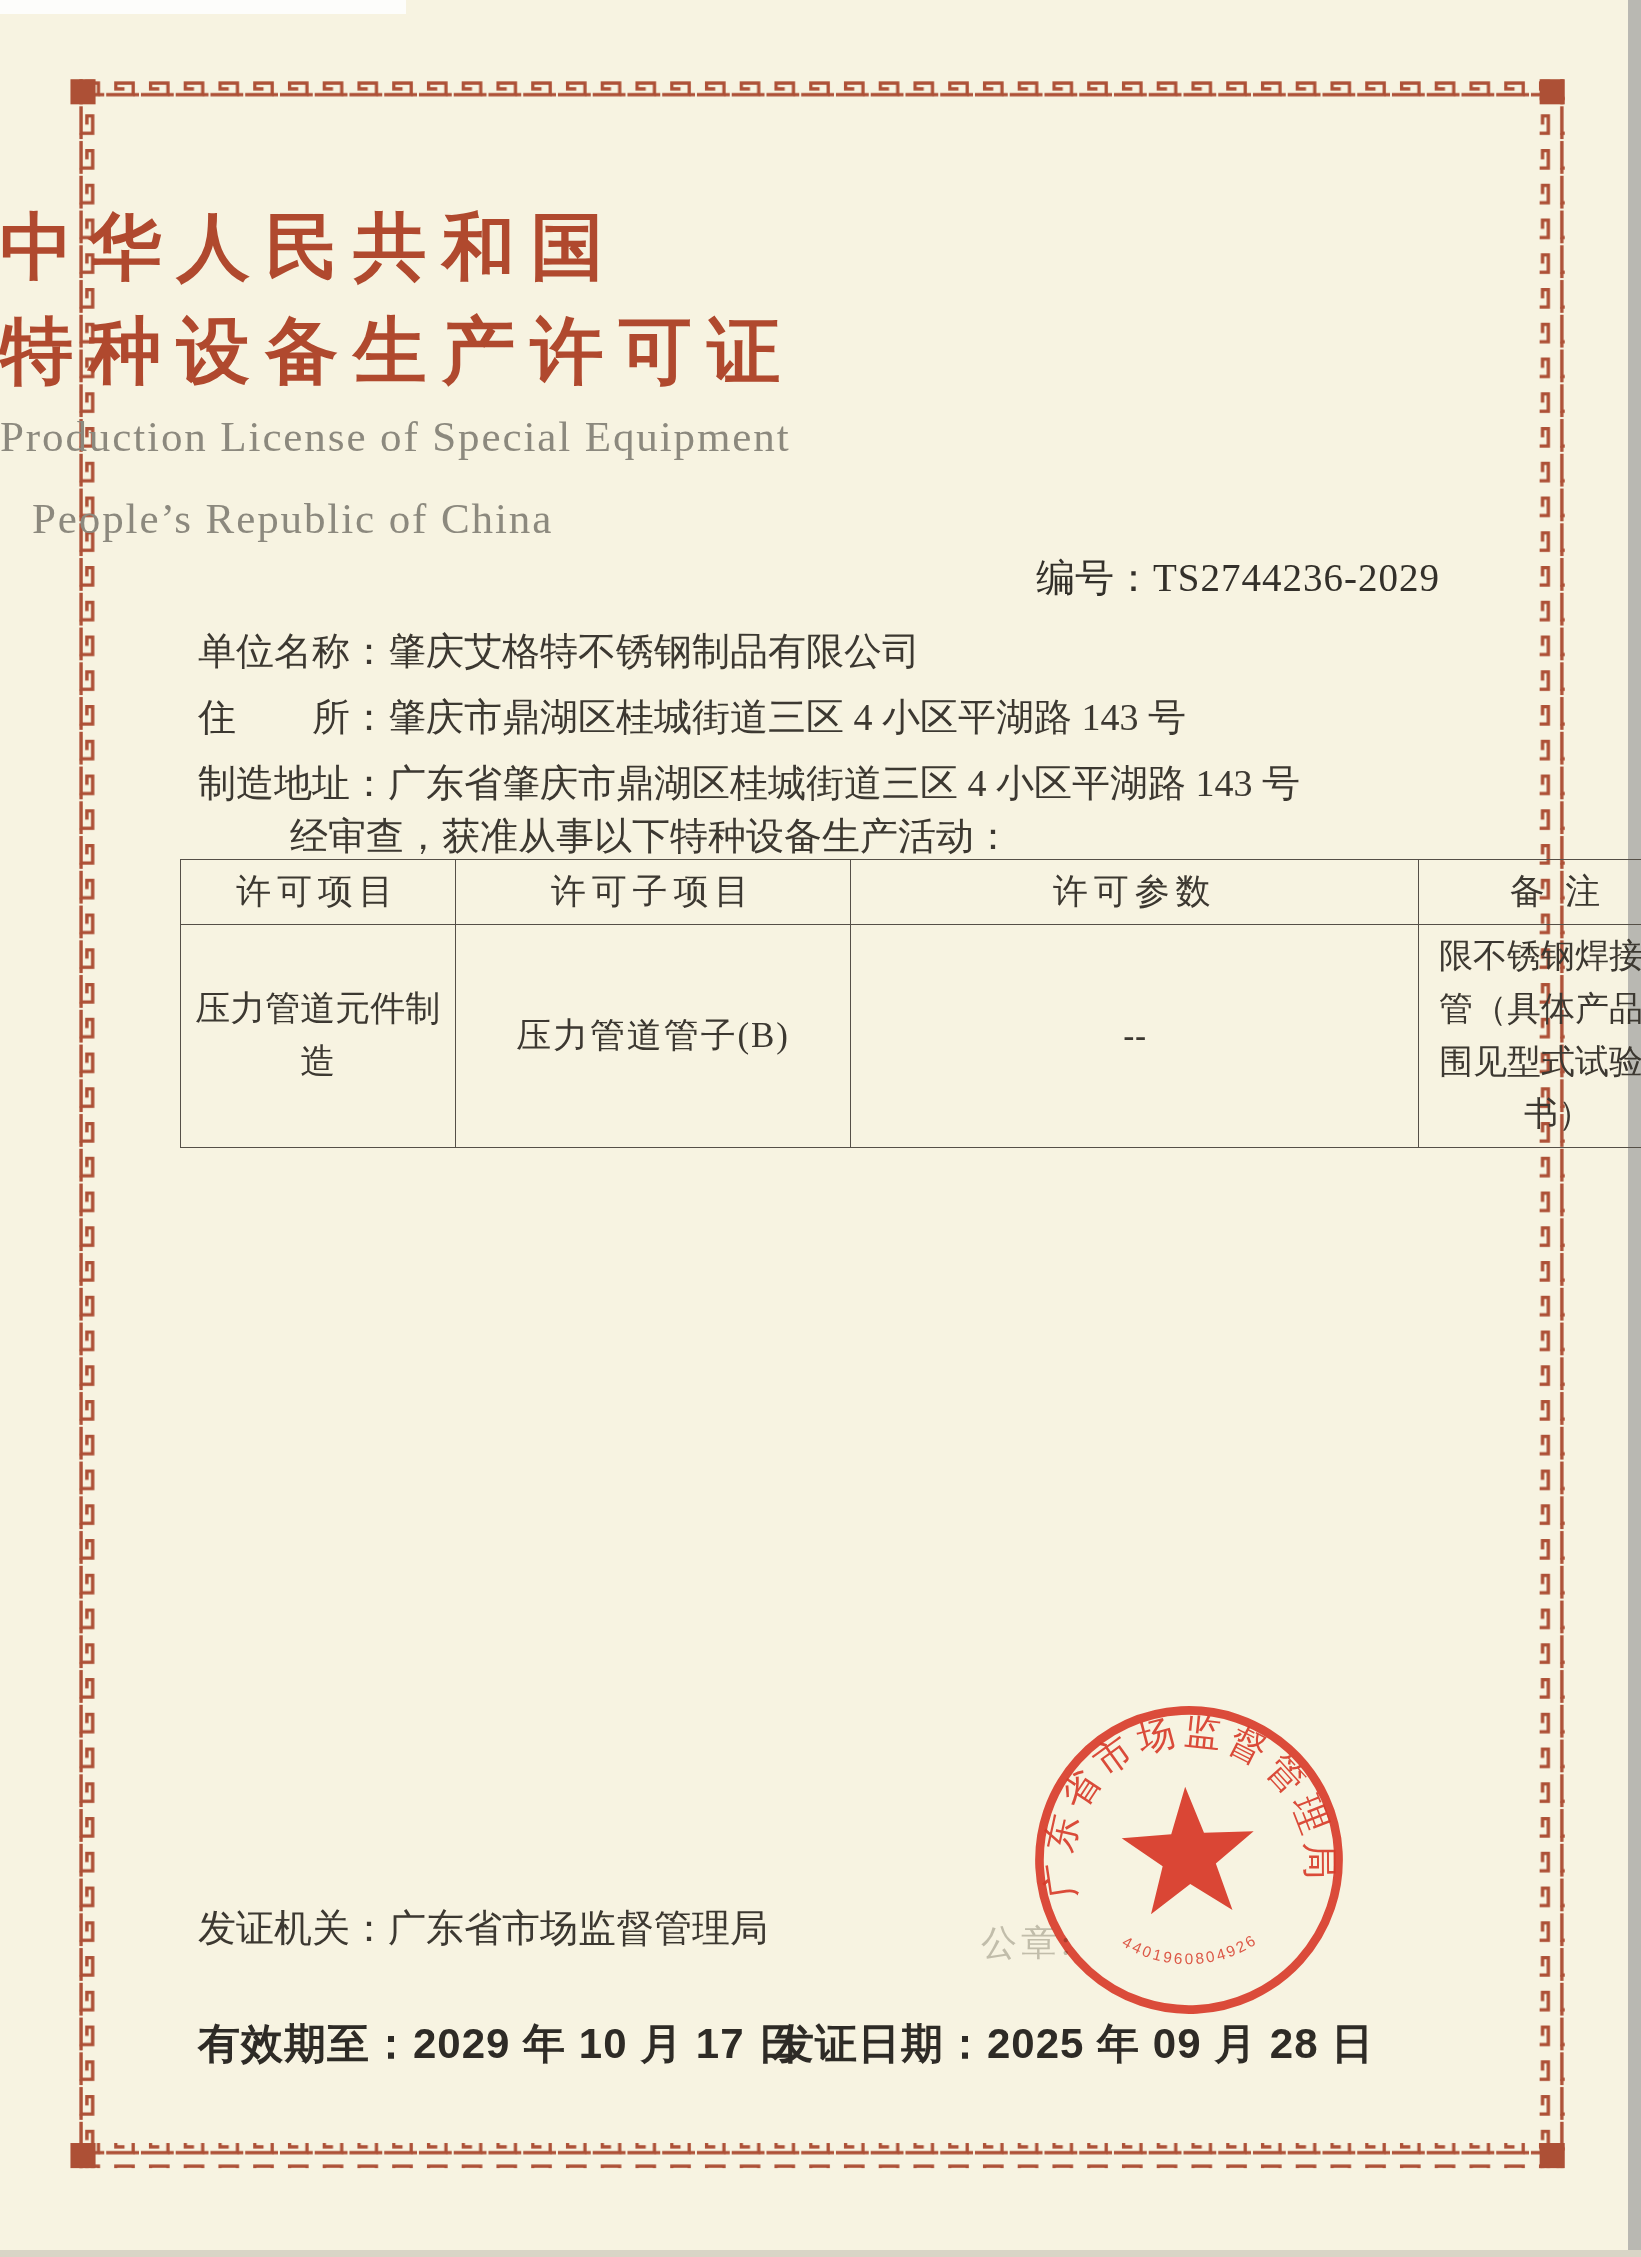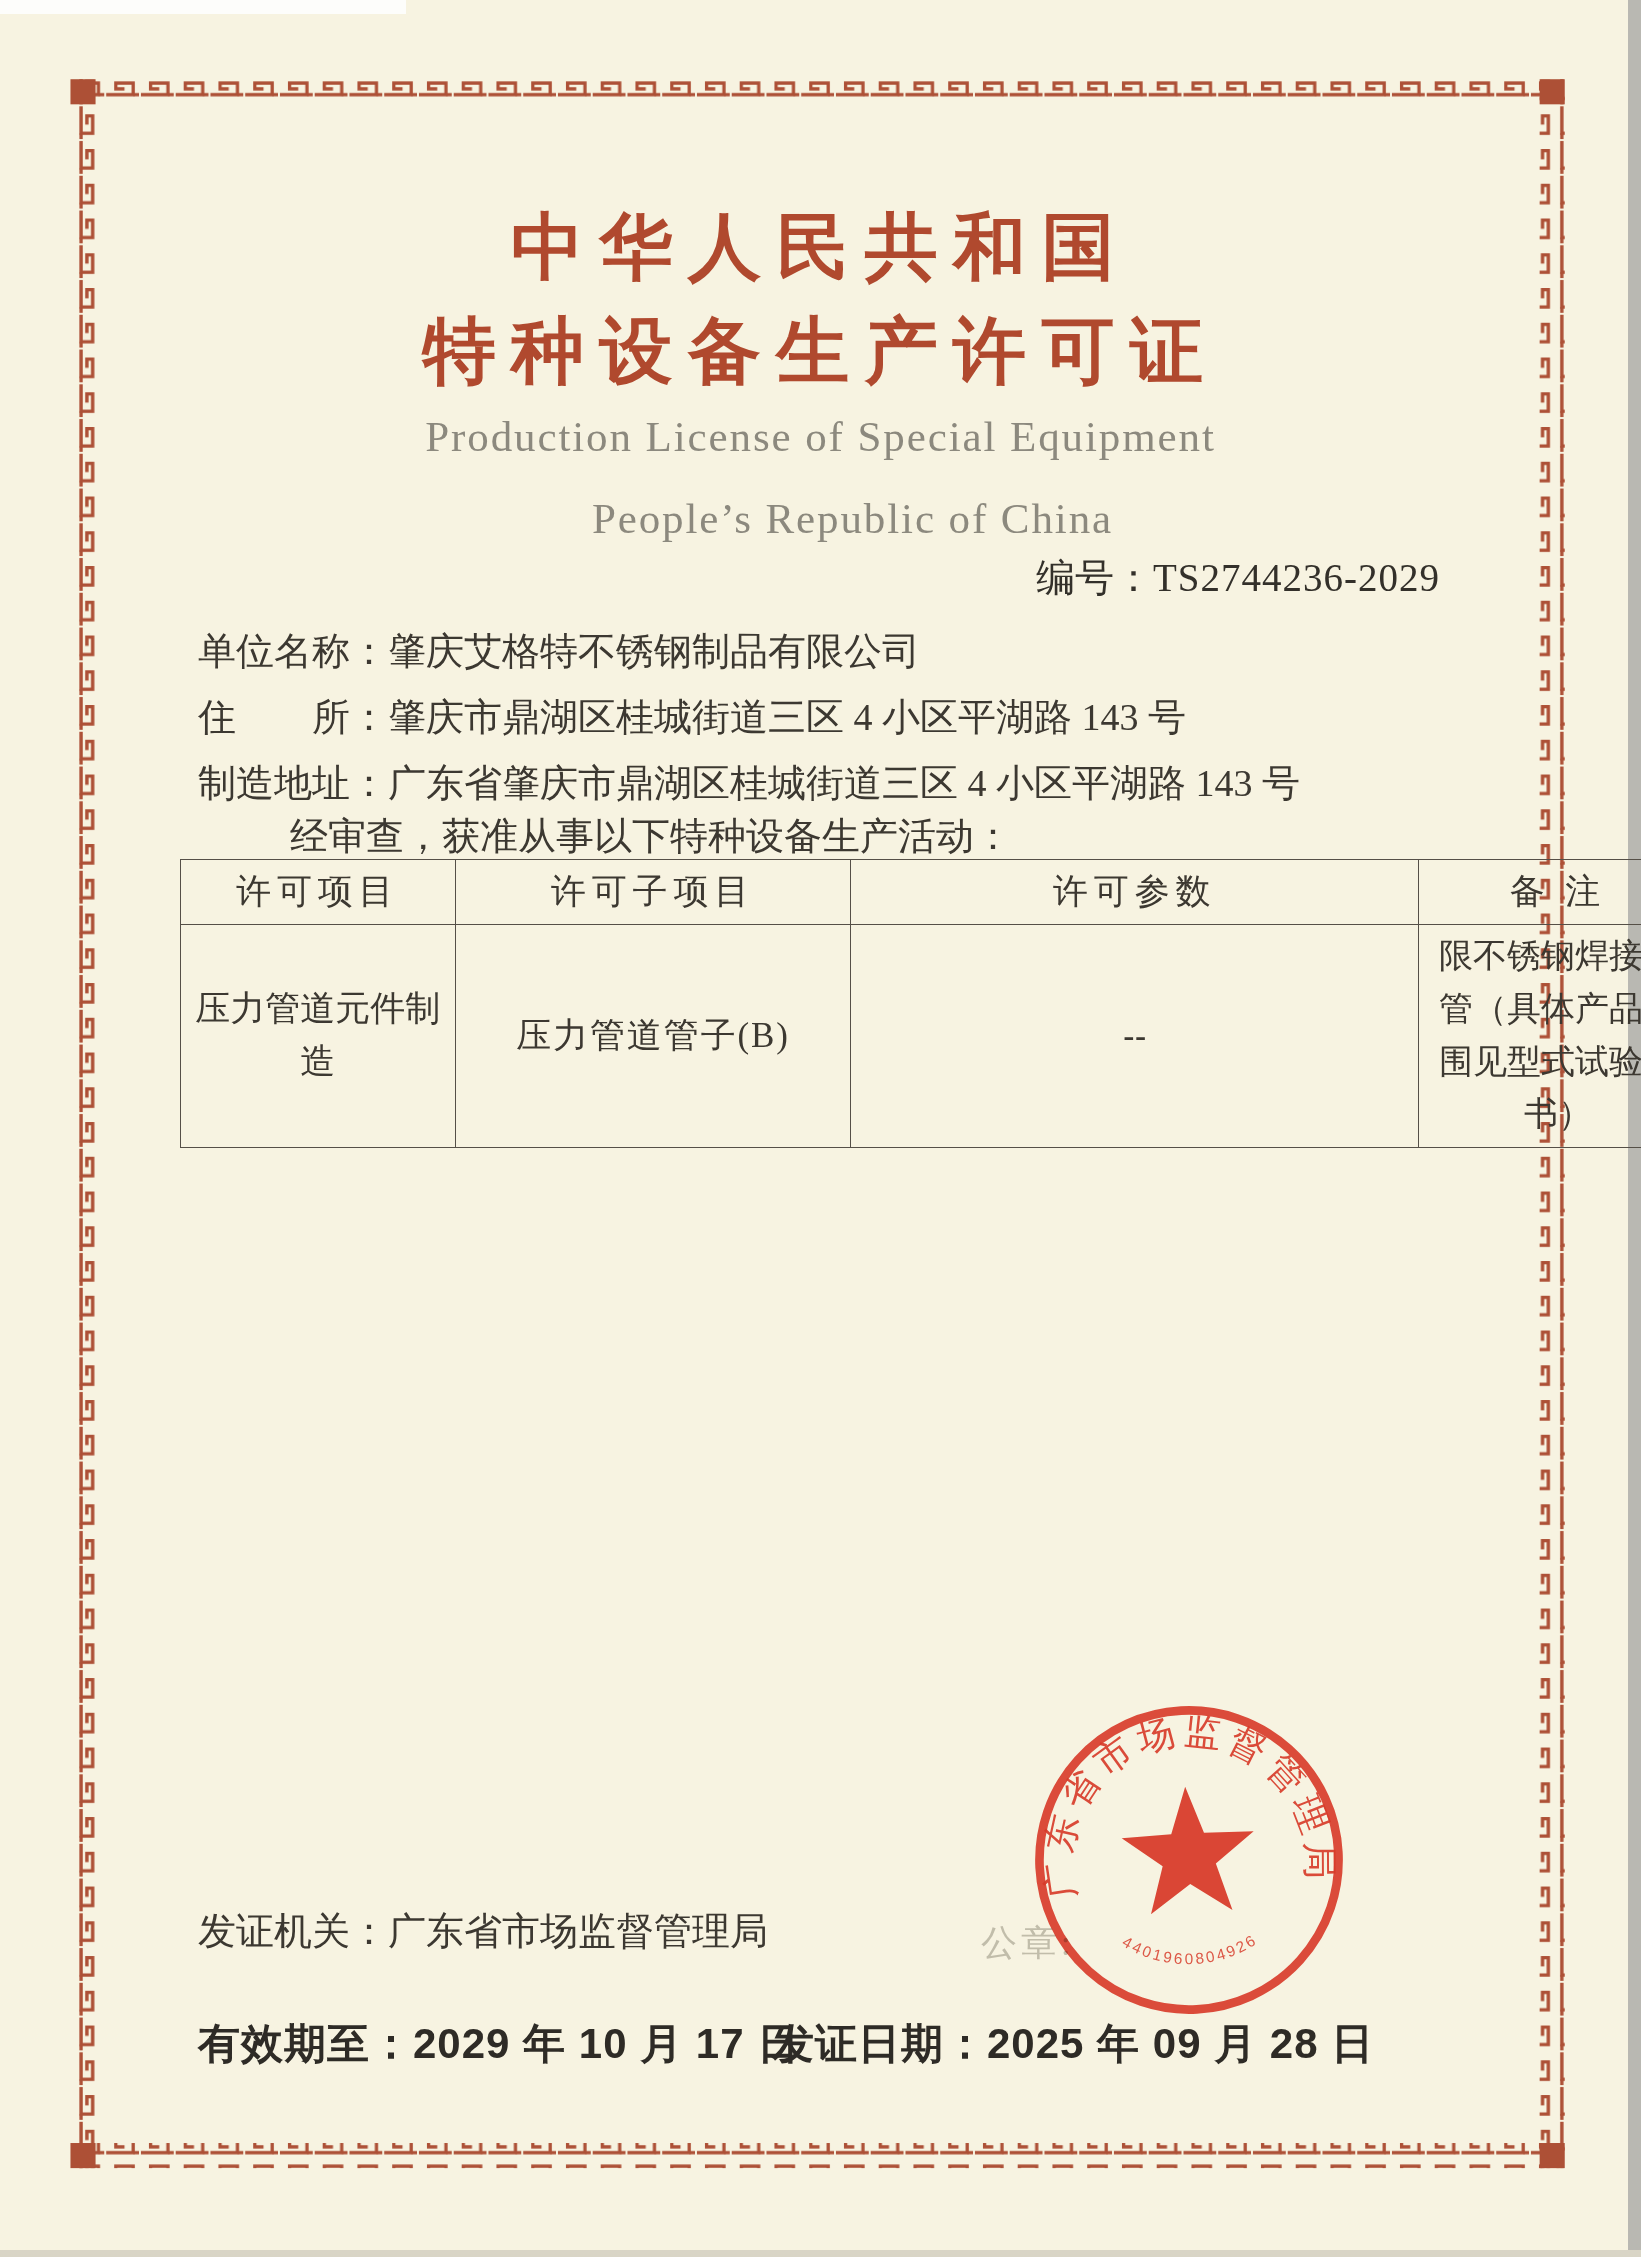--- a/index.html
+++ b/index.html
@@ -11,21 +11,21 @@
     font-family:"Liberation Serif", serif;
     color:#3c3831;
   }
   
   .scan-edge-right{position:absolute;top:0;right:0;width:12.6px;height:100%;background:#b9b8b2;}
   .scan-edge-bottom{position:absolute;left:0;bottom:0;width:100%;height:6.8px;background:#d9d5c6;}
   .scan-edge-top{position:absolute;left:0;top:0;width:406px;height:13.5px;background:#fdfdfb;}
 
   .border-svg{position:absolute;left:0;top:0;}
 
-  .center-text{position:absolute;left:0;width:1641px;text-align:center;}
+  .center-text{position:absolute;left:0;width:1641px;text-align:left;}
   .title{
     font-family:"Liberation Sans", sans-serif;
     font-weight:700;color:#b0492e;
     font-size:73px;line-height:1;letter-spacing:15.4px;
   }
   #title-line1{top:210px;}
   #title-line2{top:314px;}
   .subtitle-en{
     font-family:"Liberation Serif", serif;
     color:#8c897e;font-size:43px;line-height:1;letter-spacing:1.9px;
@@ -56,21 +56,21 @@
     font-weight:normal;
     padding:3.9px 9.7px;
   }
   #license-table th{height:56px;letter-spacing:5.8px;}
   #license-table td{height:214px;}
   td.cell-item{padding:3.9px 25px;line-height:1.5;}
   td.cell-subitem{letter-spacing:1.9px;}
   td.cell-param{font-family:"Liberation Sans", sans-serif;font-weight:700;}
   td.cell-remark{font-size:34px;line-height:1.55;padding:5.8px 13.5px;text-align:left;text-align-last:auto;}
 
-  #issuer-line{position:absolute;left:198px;top:1912px;font-size:38px;line-height:1;white-space:nowrap;}
+  #issuer-line{position:absolute;left:198px;top:1912px;font-size:38px;line-height:1;white-space:nowrap;font-family:Liberation Mono, monospace;}
   .date-line{position:absolute;top:2023px;font-size:42px;line-height:1;white-space:nowrap;
     font-family:"Liberation Sans", sans-serif;font-weight:600;color:#2e2b26;letter-spacing:1px;}
   #validity-line{left:198px;text-align:center;}
   #issue-line{left:772px;}
 
   #seal-watermark{
     position:absolute;left:981px;top:1919px;
     font-size:36px;color:rgba(150,144,126,0.55);letter-spacing:3.9px;
   }
   #official-seal{

